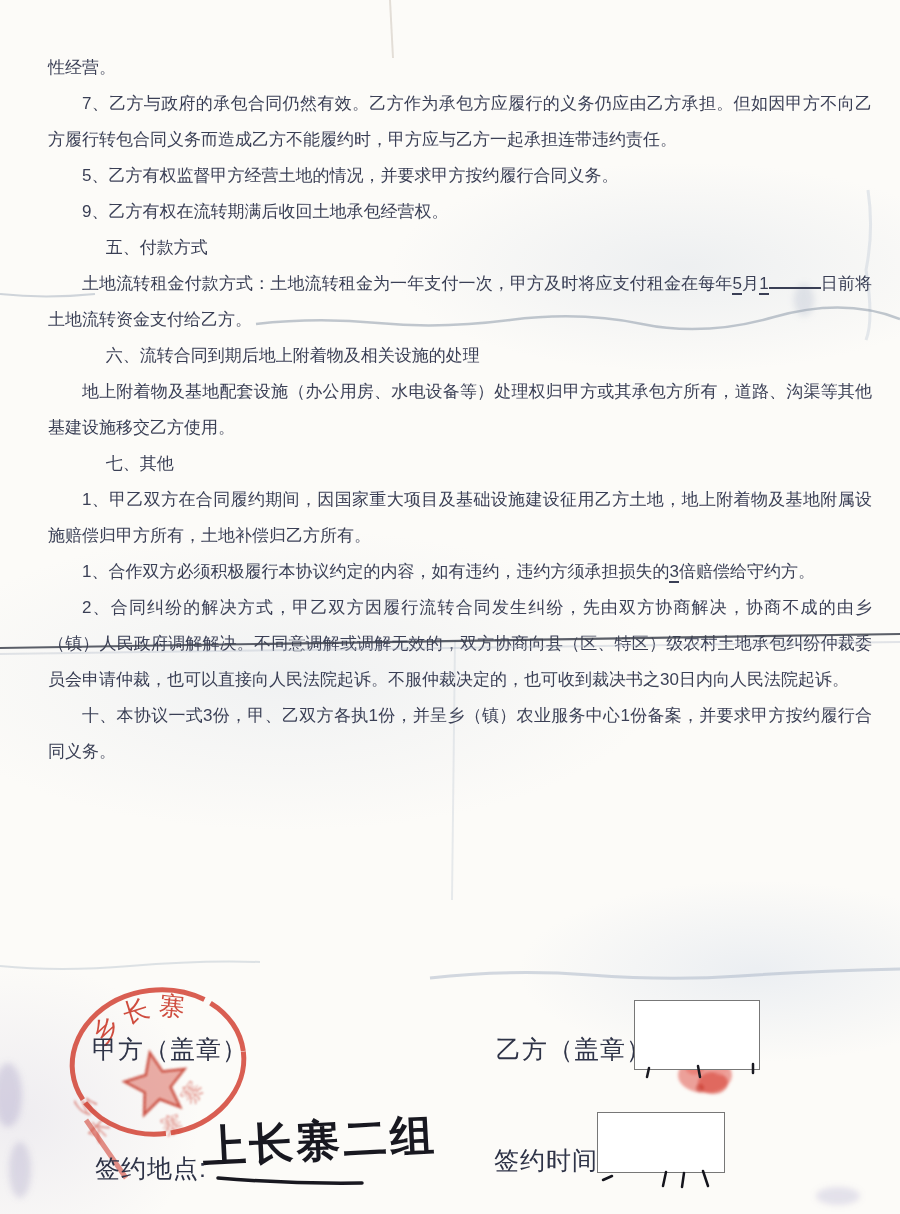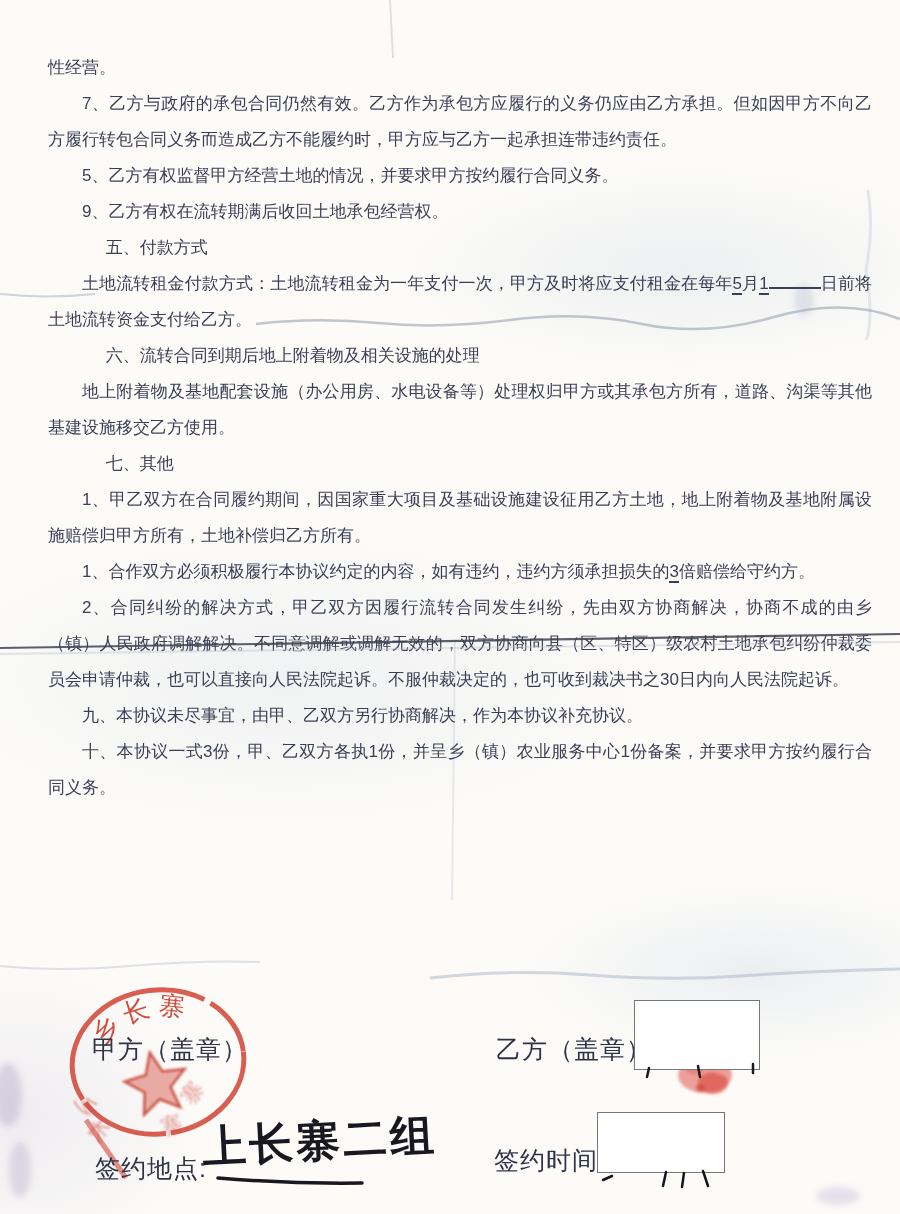--- a/index.html
+++ b/index.html
@@ -106,21 +106,20 @@
       <div class="para item"><span>5、乙方有权监督甲方经营土地的情况，并要求甲方按约履行合同义务。</span></div>
       <div class="para item"><span>9、乙方有权在流转期满后收回土地承包经营权。</span></div>
       <div class="para heading"><span>五、付款方式</span></div>
       <div class="para item"><span>土地流转租金付款方式：土地流转租金为一年支付一次，甲方及时将应支付租金在每年</span><span class="uline">5</span><span>月</span><span class="uline">1</span><span class="blank"></span><span>日前将土地流转资金支付给乙方。</span></div>
       <div class="para heading"><span>六、流转合同到期后地上附着物及相关设施的处理</span></div>
       <div class="para item"><span>地上附着物及基地配套设施（办公用房、水电设备等）处理权归甲方或其承包方所有，道路、沟渠等其他基建设施移交乙方使用。</span></div>
       <div class="para heading"><span>七、其他</span></div>
       <div class="para item"><span>1、甲乙双方在合同履约期间，因国家重大项目及基础设施建设征用乙方土地，地上附着物及基地附属设施赔偿归甲方所有，土地补偿归乙方所有。</span></div>
       <div class="para item"><span>1、合作双方必须积极履行本协议约定的内容，如有违约，违约方须承担损失的</span><span class="uline">3</span><span>倍赔偿给守约方。</span></div>
       <div class="para item"><span>2、合同纠纷的解决方式，甲乙双方因履行流转合同发生纠纷，先由双方协商解决，协商不成的由乡（镇）人民政府调解解决。不同意调解或调解无效的，双方协商向县（区、特区）级农村土地承包纠纷仲裁委员会申请仲裁，也可以直接向人民法院起诉。不服仲裁决定的，也可收到裁决书之30日内向人民法院起诉。</span></div>
-      <div class="para item"><span>九、本协议未尽事宜，由甲、乙双方另行协商解决，作为本协议补充协议。</span></div>
       <div class="para item"><span>十、本协议一式3份，甲、乙双方各执1份，并呈乡（镇）农业服务中心1份备案，并要求甲方按约履行合同义务。</span></div>
     </div>
 
   <span class="sig pa">甲方（盖章）</span>
   <span class="sig pb">乙方（盖章）</span>
   <span class="sig pl">签约地点:</span>
   <span class="hw">上长寨二组</span>
   <span class="sig pt">签约时间:</span>
 
   <div class="redact b1"></div>

